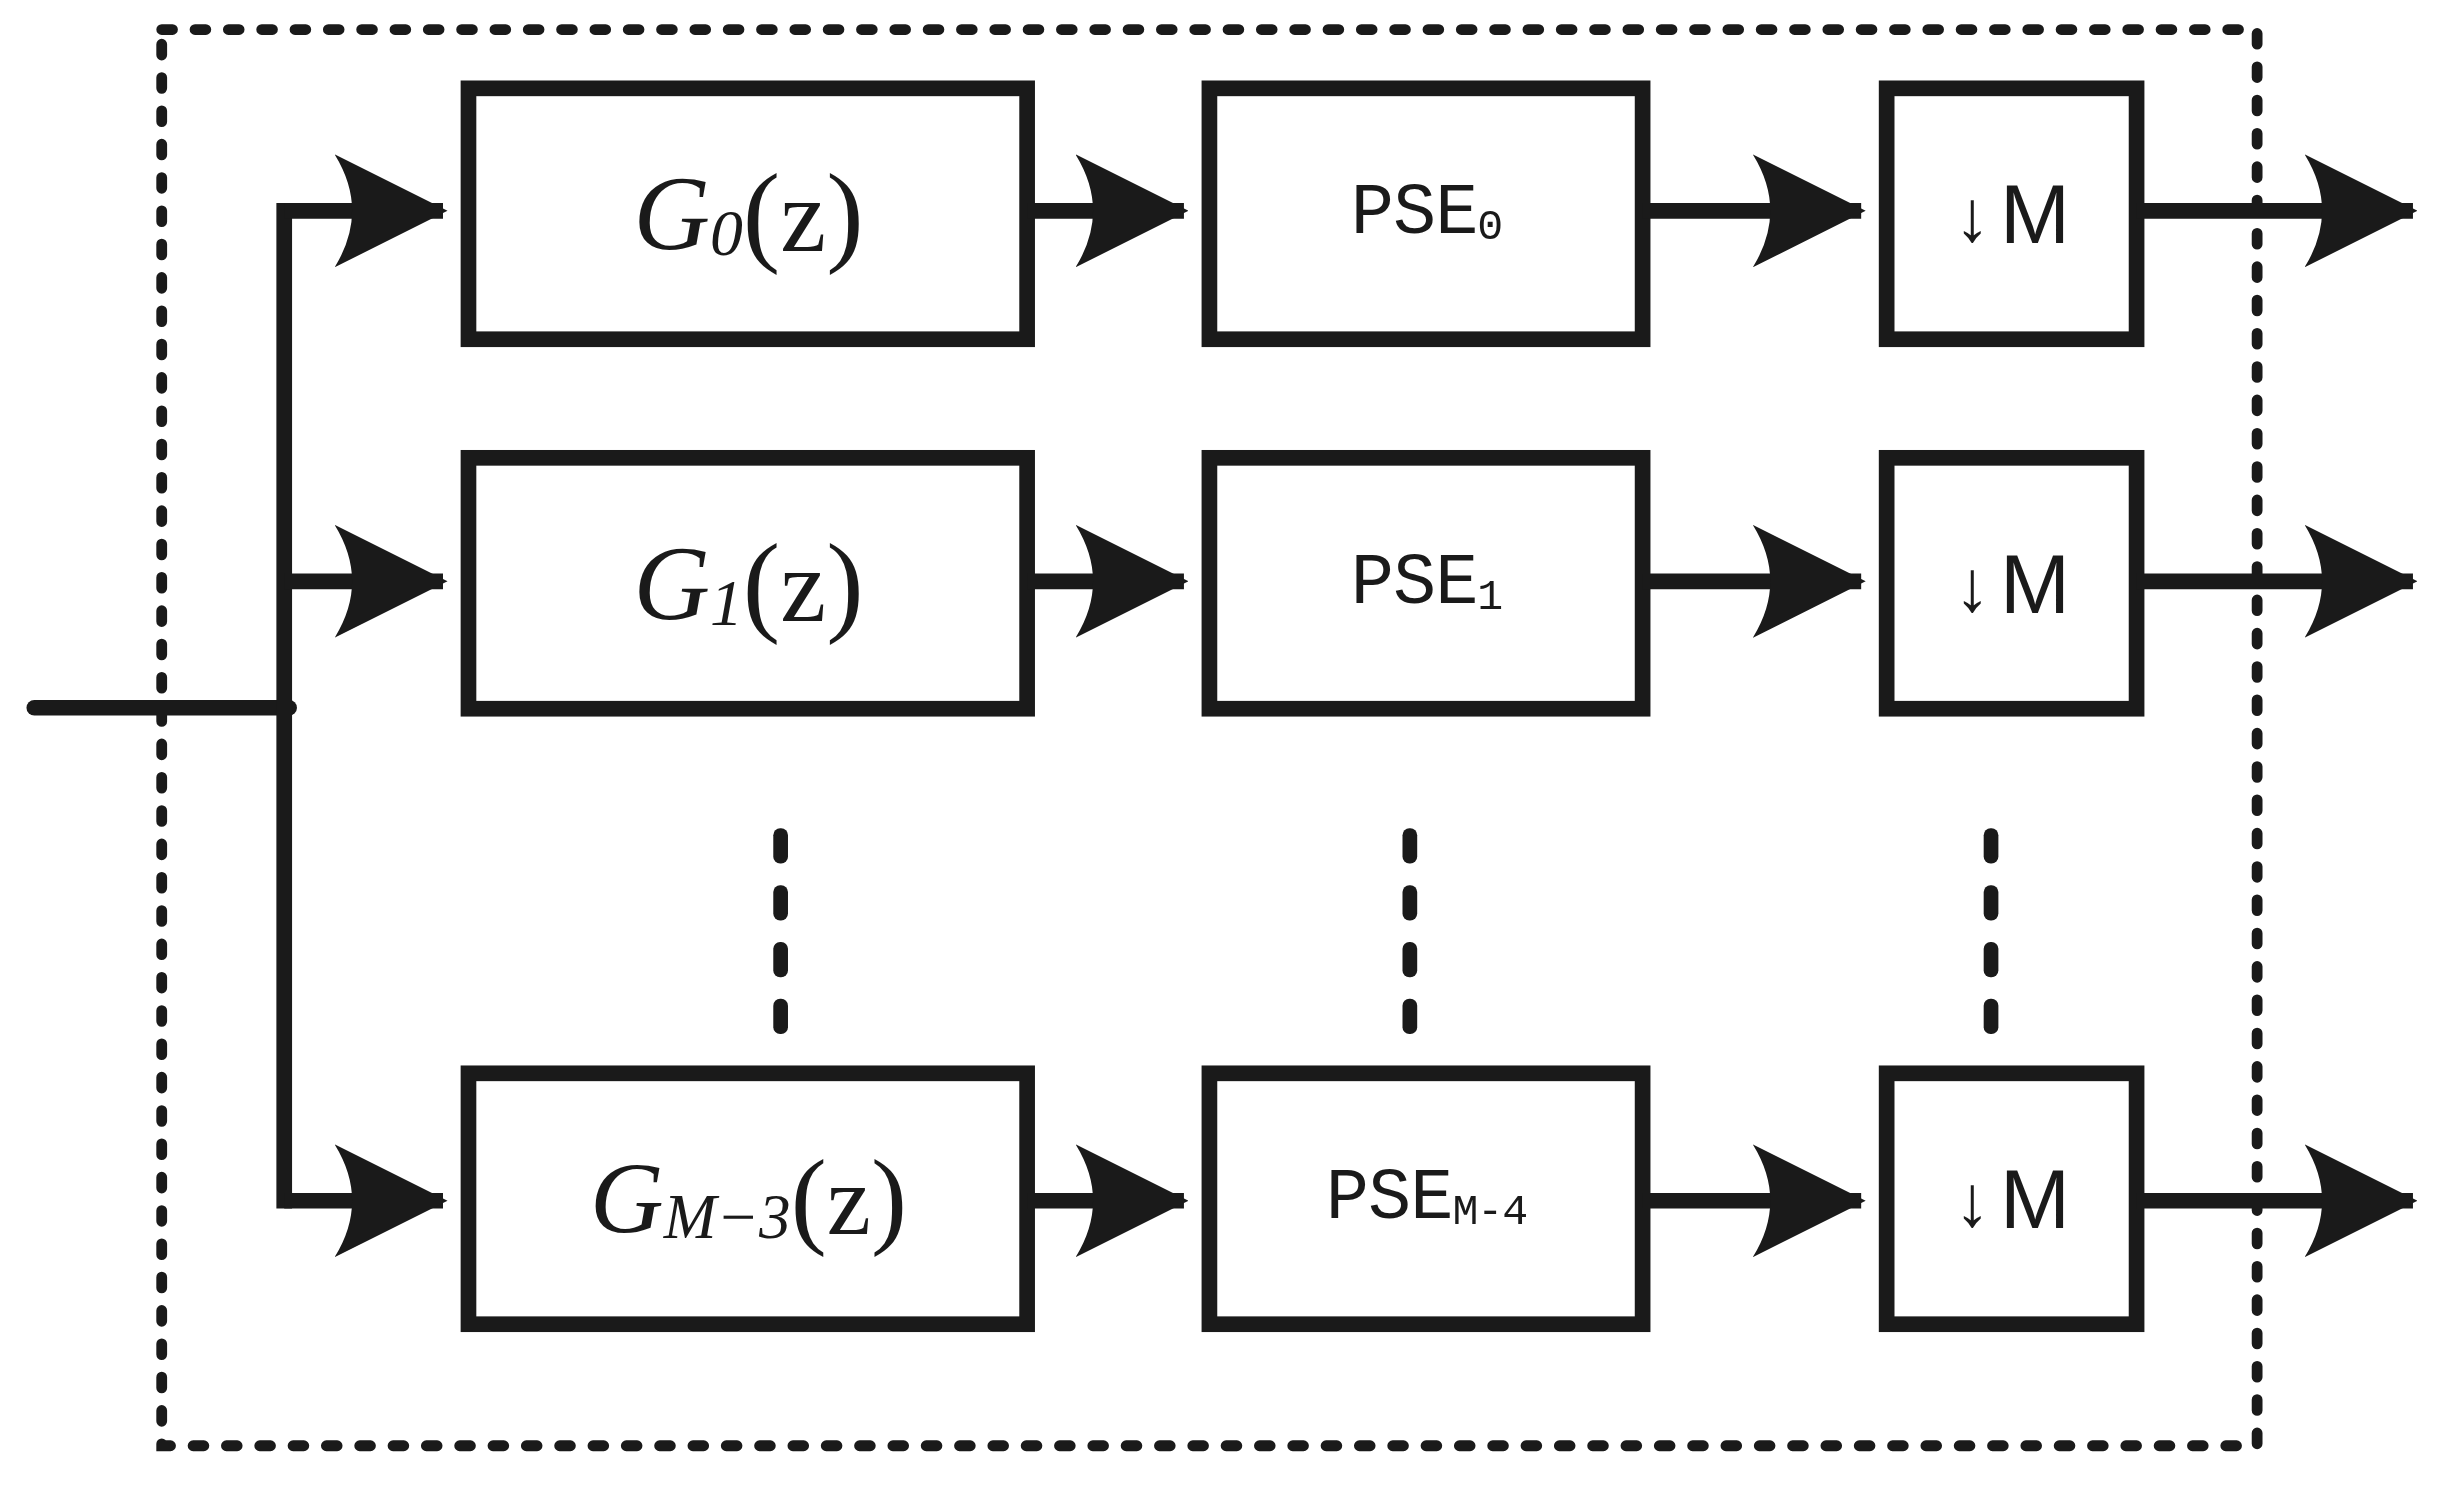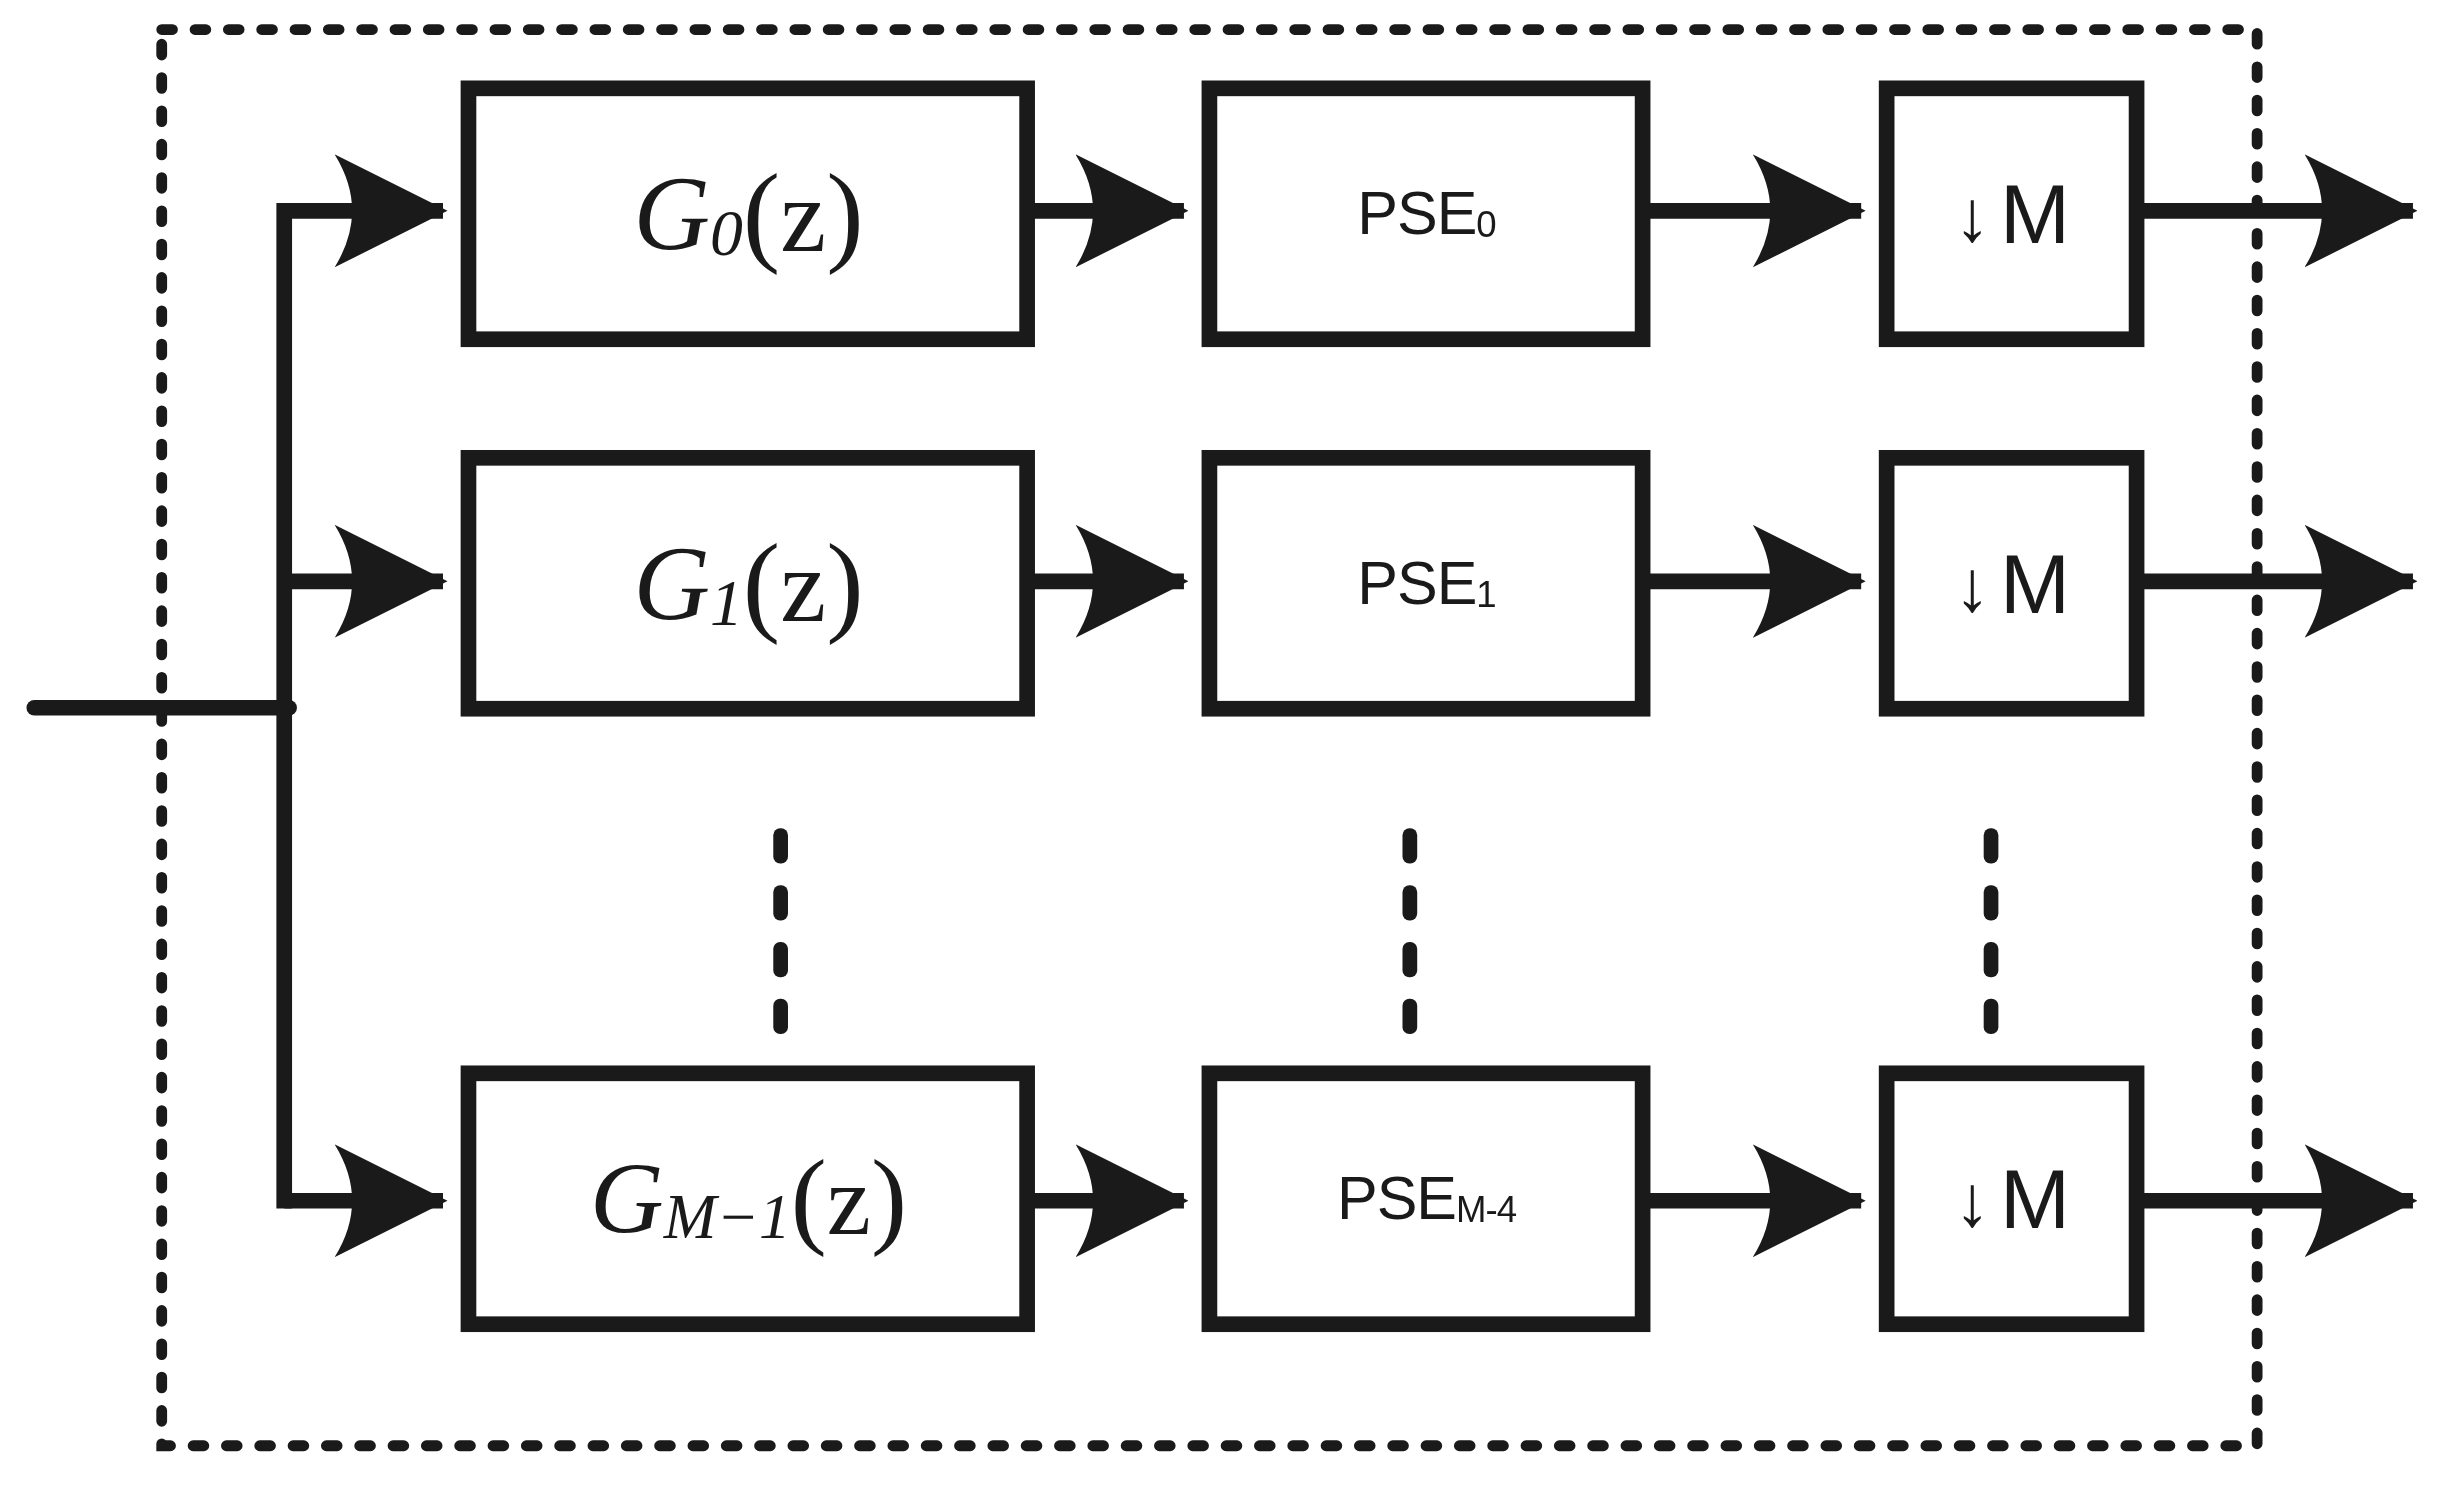--- a/index.html
+++ b/index.html
@@ -49,22 +49,22 @@
   }
   .g-label .paren {
     font-style: normal;
     font-size: 1.06em;
   }
   .g-label .zed {
     font-style: normal;
     font-size: 0.92em;
   }
   .pse-label {
-    font-family: Liberation Sans, sans-serif;
-    font-size: 61px;
+    font-family: Liberation Mono, monospace;
+    font-size: 72px;
     letter-spacing: -1px;
   }
   .pse-label .sub {
     font-size: 0.60em;
     position: relative;
     top: 0.33em;
     letter-spacing: -1px;
   }
   .dm-label {
     font-family: "Liberation Sans", sans-serif;
@@ -163,21 +163,21 @@
       <span class="sub">1</span>
   </div>
   <div class="blk-label dm-label" style="left:1887px; top:458px; width:250px; height:251px;">
     <span class="arrowglyph">↓</span>
       <span style="width:9.8px;display:inline-block"></span>
       <span>M</span>
   </div>
 
   <div class="blk-label g-label" style="left:469px; top:1073px; width:559px; height:251px; font-size:102px;">
     <span class="ital">G</span>
-      <span class="sub">M−1</span>
+      <span class="sub">M−3</span>
       <span class="paren">(<span class="zed">z</span>)</span>
   </div>
   <div class="blk-label pse-label" style="left:1210px; top:1073px; width:433px; height:251px;">
     <span>PSE</span>
       <span class="sub">M-4</span>
   </div>
   <div class="blk-label dm-label" style="left:1887px; top:1073px; width:250px; height:251px;">
     <span class="arrowglyph">↓</span>
       <span style="width:9.8px;display:inline-block"></span>
       <span>M</span>

